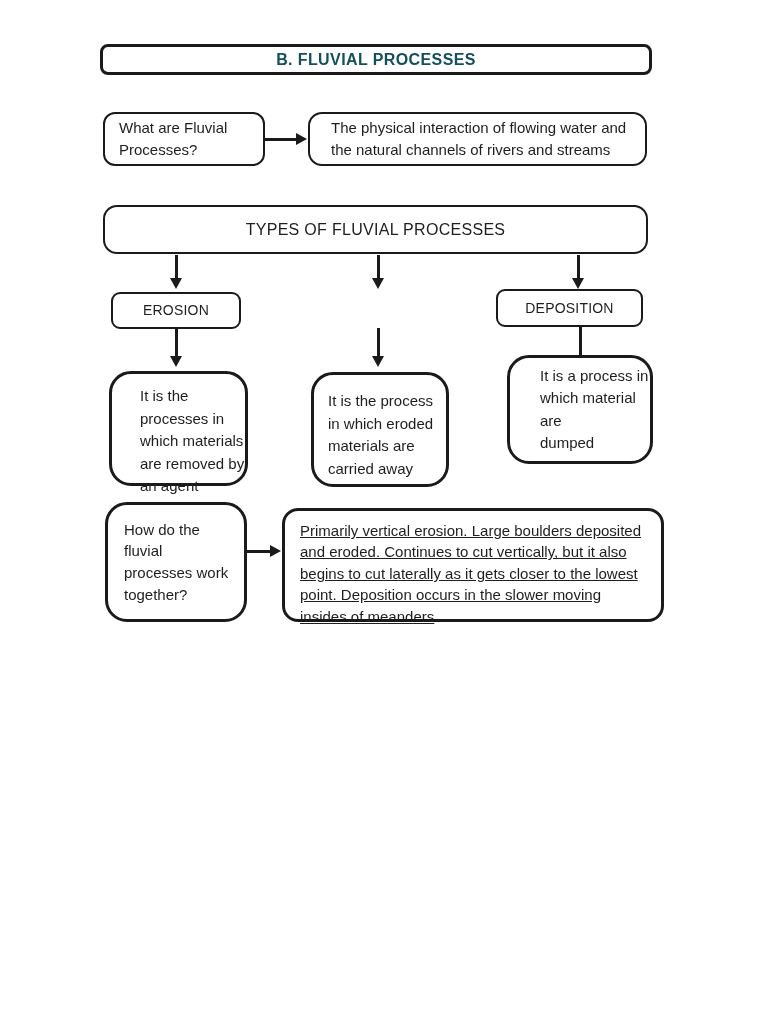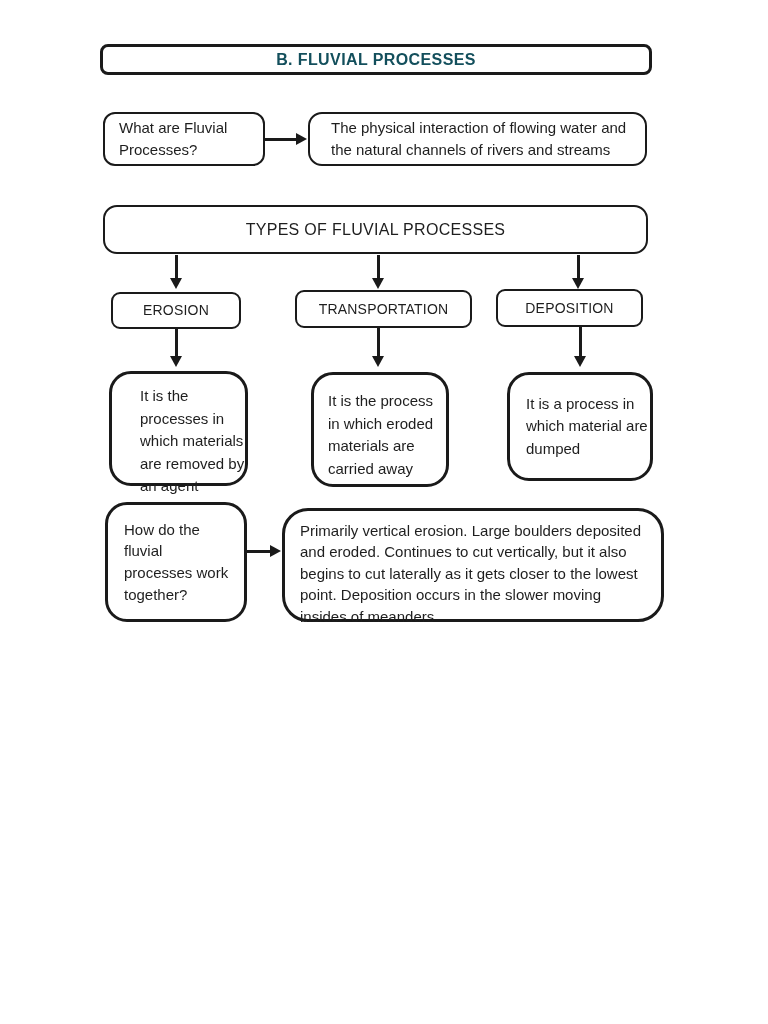--- a/index.html
+++ b/index.html
@@ -46,25 +46,25 @@
   .label-box .box-text { font-size: 14px; letter-spacing: 0.2px; text-align: right; }
   #label-erosion        { left: 111px; top: 292px; width: 130px; height: 37px; }
   #label-transportation { left: 295px; top: 290px; width: 177px; height: 38px; }
   #label-deposition     { left: 496px; top: 289px; width: 147px; height: 38px; }
 
   
   .desc-box { border-width: 3px; border-radius: 22px; }
   .desc-box .box-text { line-height: 1.5; }
   #desc-erosion        { left: 109px; top: 371px; width: 139px; height: 115px; padding: 11px 0 0 28px; }
   #desc-transportation { left: 311px; top: 372px; width: 138px; height: 115px; padding: 15px 0 0 14px; }
-  #desc-deposition     { left: 507px; top: 372px; width: 146px; height: 109px; padding-left: 16px; }
+  #desc-deposition     { left: 507px; top: 355px; width: 146px; height: 109px; padding-left: 30px; }
 
   
   #q2-box { left: 105px; top: 502px; width: 142px; height: 120px; border-width: 3px; border-radius: 22px; padding-left: 16px; }
-  #a2-box { left: 282px; top: 508px; width: 382px; height: 114px; border-width: 3px; border-radius: 26px; padding: 9px 11px 0 15px; }
+  #a2-box { left: 282px; top: 508px; width: 382px; height: 114px; border-width: 3px; border-radius: 16px; padding: 9px 11px 0 15px; text-decoration: underline; }
   #a2-box .box-text { line-height: 1.43; }
 
   
   .arrow-v {
     position: absolute;
     width: 2.5px;
     background: #1a1a1a;
   }
   .arrow-v::after {
     content: "";
@@ -135,23 +135,20 @@
     <span class="box-text">TYPES OF FLUVIAL PROCESSES</span>
   </div>
 
   <div class="arrow-v" id="arrow-t1"></div>
   <div class="arrow-v" id="arrow-t2"></div>
   <div class="arrow-v" id="arrow-t3"></div>
 
   <div class="box center label-box" id="label-erosion">
     <span class="box-text">EROSION</span>
   </div>
-  <div class="box center label-box" id="label-transportation">
-    <span class="box-text">TRANSPORTATION</span>
-  </div>
   <div class="box center label-box" id="label-deposition">
     <span class="box-text">DEPOSITION</span>
   </div>
 
   <div class="arrow-v" id="arrow-d1"></div>
   <div class="arrow-v" id="arrow-d2"></div>
   <div class="arrow-v" id="arrow-d3"></div>
 
   <div class="box desc-box" id="desc-erosion">
     <span class="box-text">It is the

